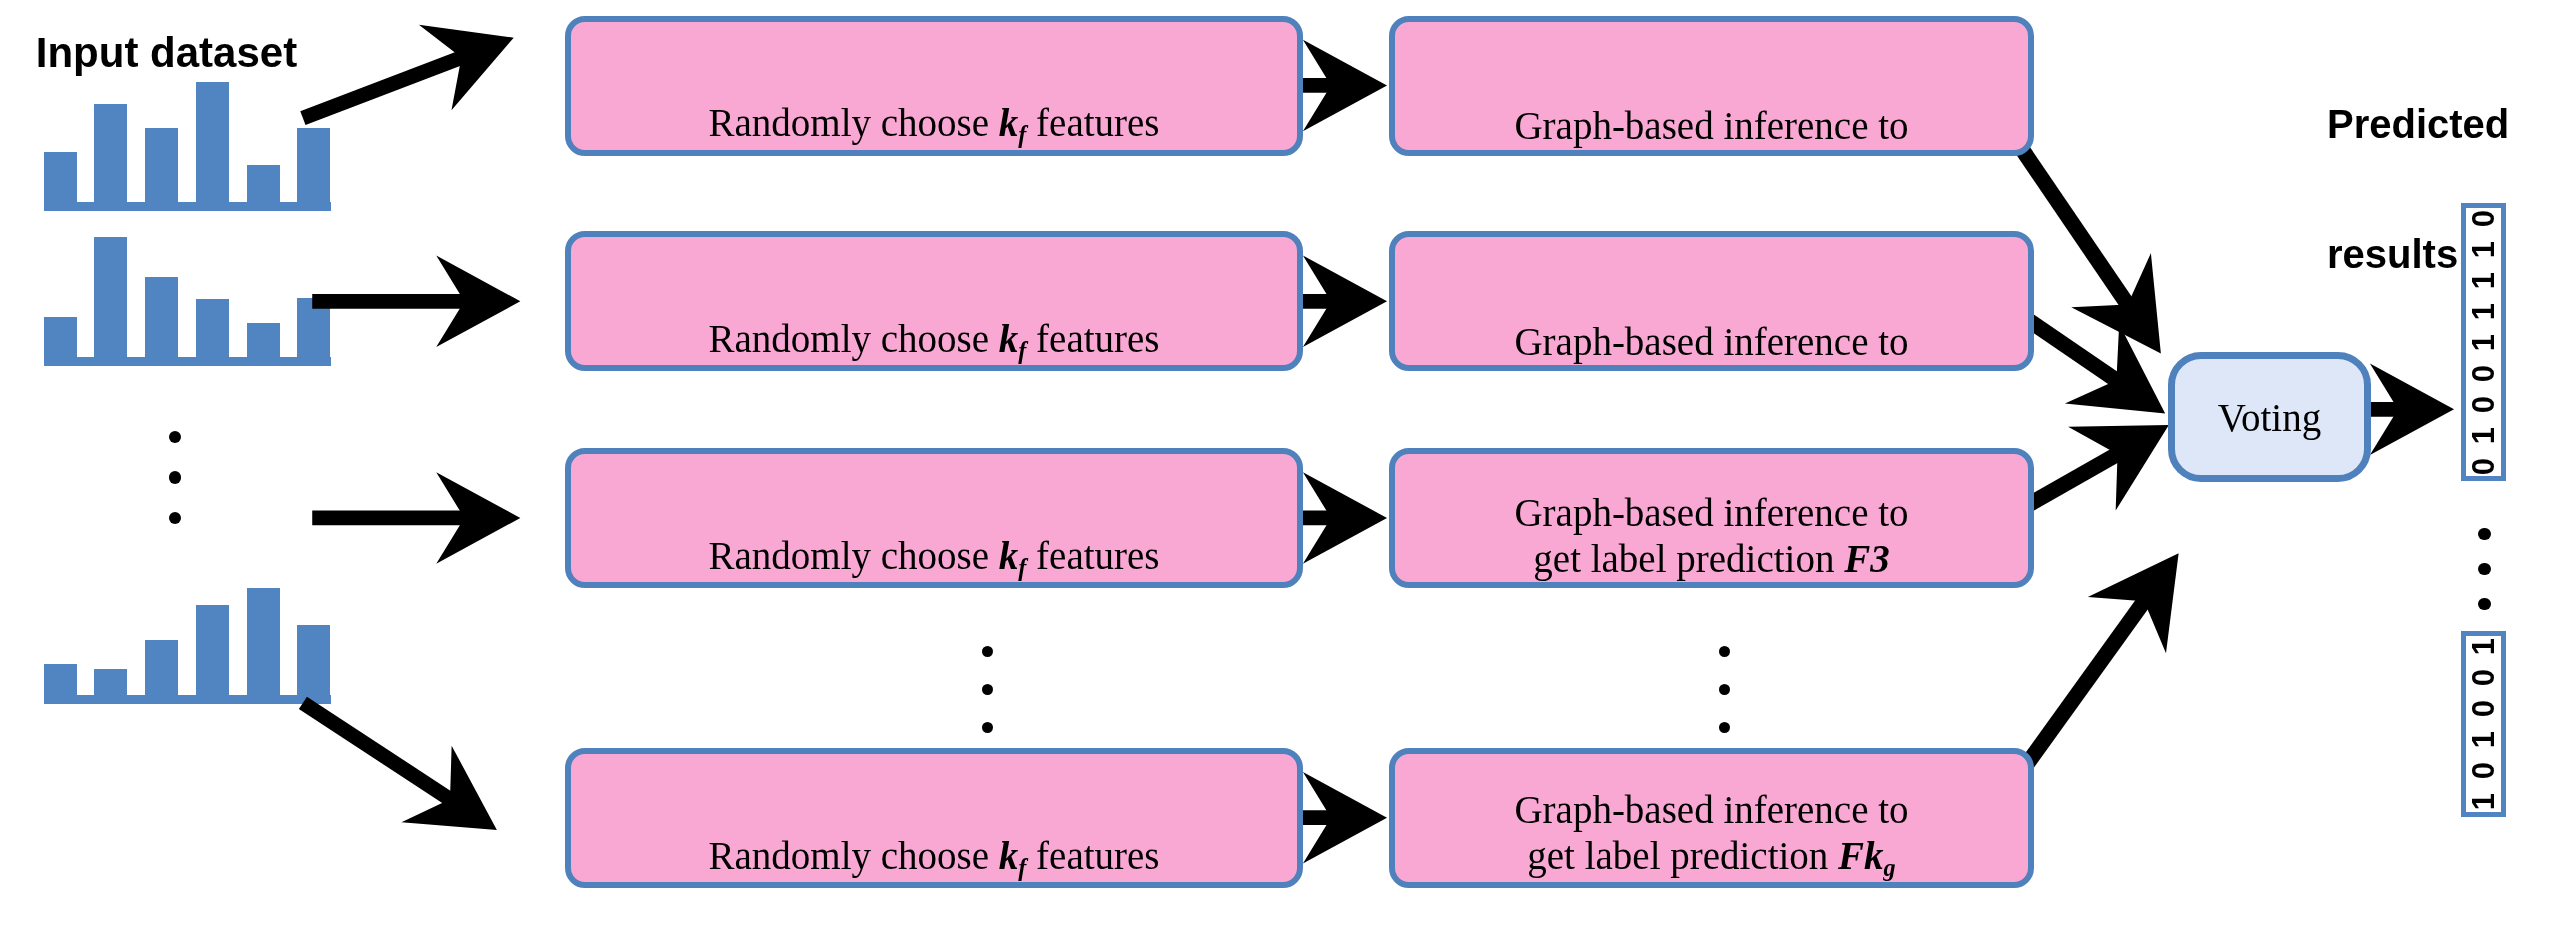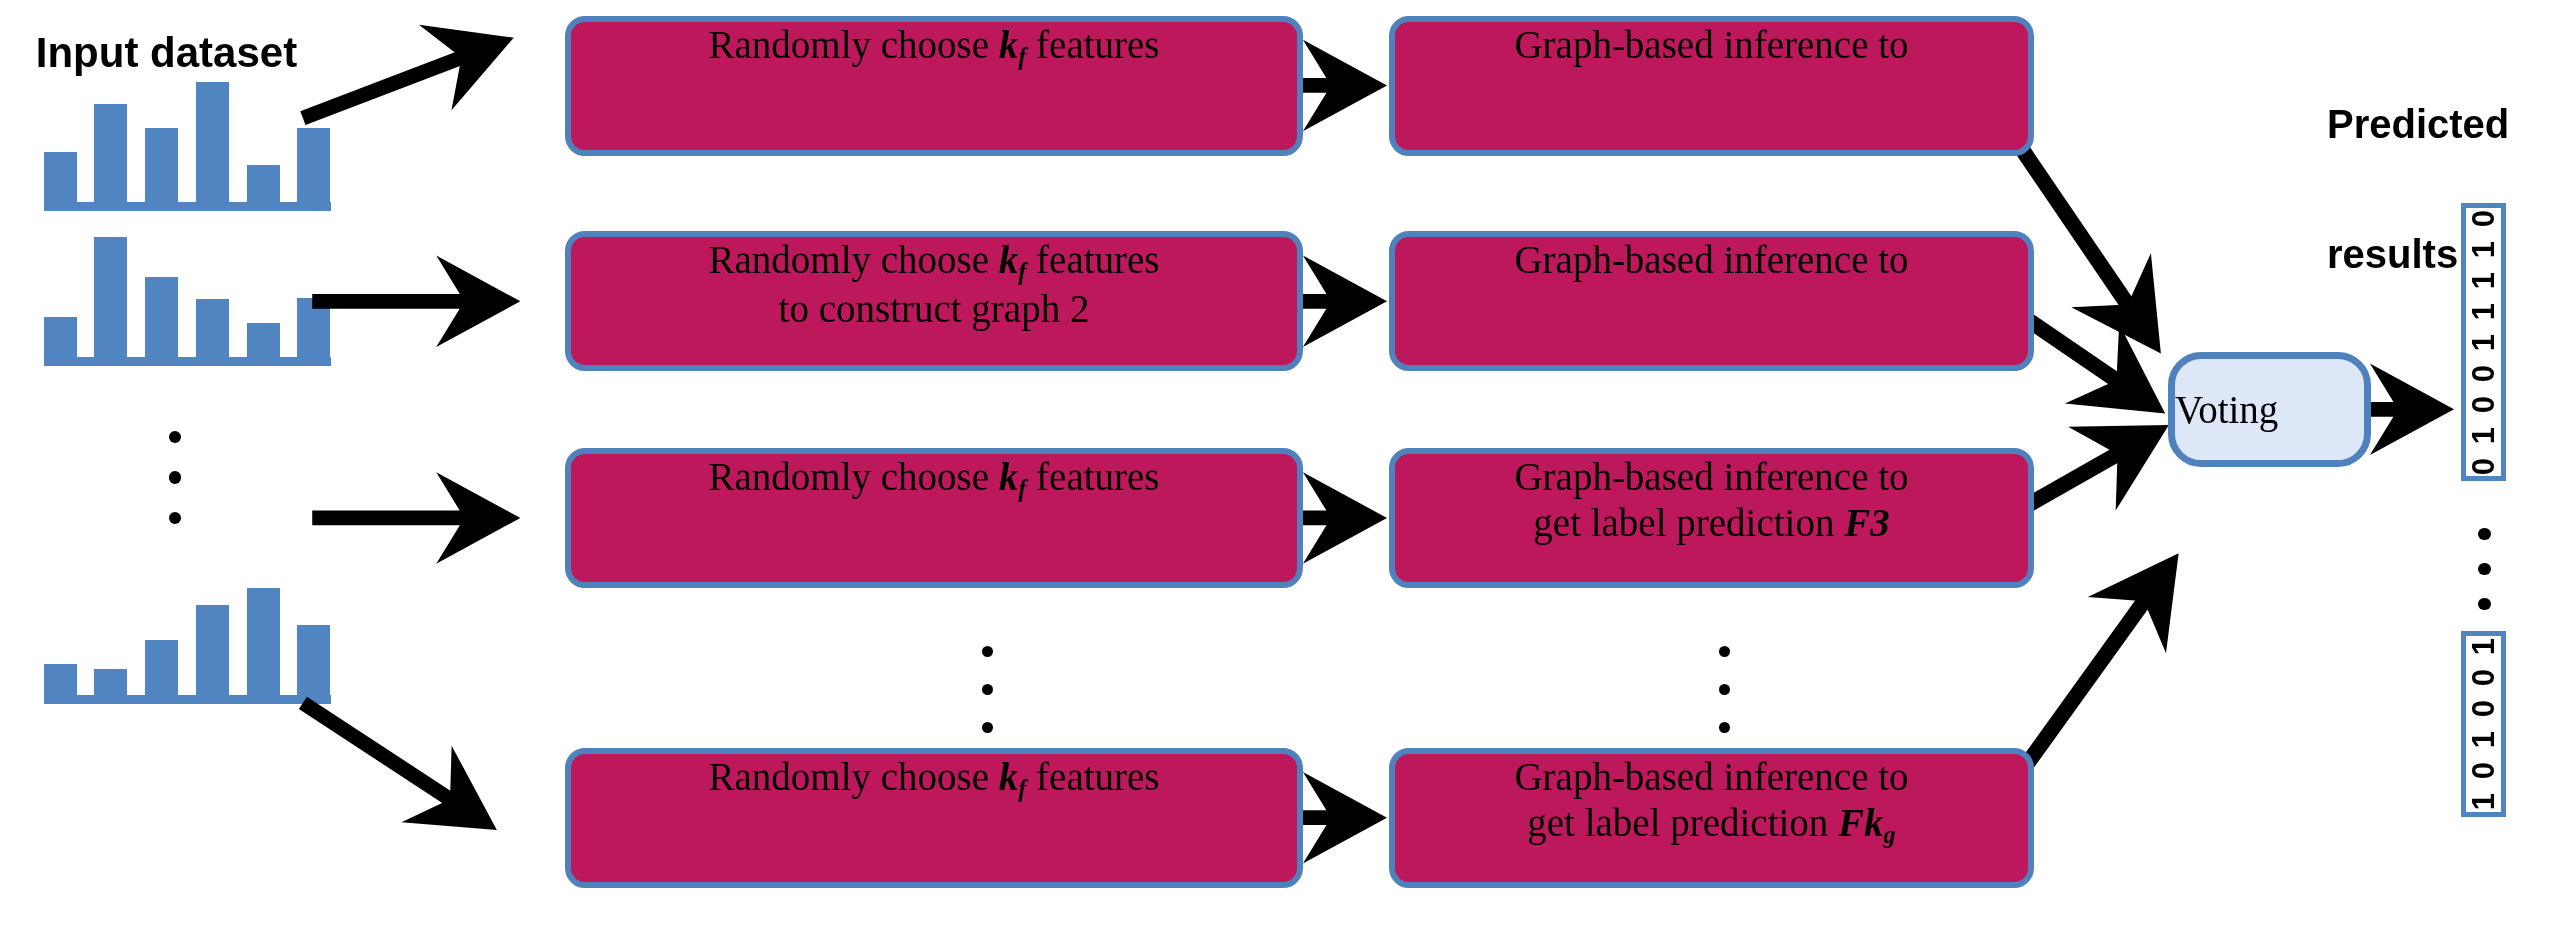--- a/index.html
+++ b/index.html
@@ -48,23 +48,23 @@
   .hist-base {
     background: #5085c2;
     height: 8.5px;
   }
 
   
   .pbox {
     box-sizing: border-box;
     border: 6.2px solid #4F81BD;
     border-radius: 20px;
-    background: #be185d;
-    display: flex;
-    align-items: flex-start;
+    background: #f9a8d4;
+    display: flex;
+    align-items: flex-end;
     justify-content: center;
     text-align: center;
     font-family: "Liberation Serif", serif;
     font-size: 39px;
     color: #000000;
     line-height: 1.18;
     padding: 0 26px;
   }
   .pbox .txt { display: block; white-space: nowrap; }
   .mathvar {
@@ -76,27 +76,27 @@
     font-style: italic;
     font-weight: bold;
     font-size: 0.62em;
     vertical-align: -0.28em;
   }
 
   
   #voting-node {
     box-sizing: border-box;
     left: 2140px; top: 352px;
-    width: 203px; height: 115px;
+    width: 203px; height: 130px;
     border: 7px solid #4F81BD;
     border-radius: 33px;
     background: #dde7f8;
     display: flex;
     align-items: center;
-    justify-content: flex-start;
+    justify-content: center;
     font-family: "Liberation Serif", serif;
     font-size: 39px;
     color: #000000;
   }
 
   
   .strip {
     box-sizing: border-box;
     border: 5.4px solid #5085c2;
     background: #ffffff;
@@ -212,21 +212,20 @@
 
   <div class="abs pbox" style="left:537px; top:15.5px; width:738px; height:140px;">
     <span class="txt">
       <span><span>Randomly choose </span><span class="mathvar"><span>k</span><sub>f</sub></span><span> features</span></span><br>
     </span>
   </div>
 
   <div class="abs pbox" style="left:537px; top:231px; width:738px; height:140px;">
     <span class="txt">
       <span><span>Randomly choose </span><span class="mathvar"><span>k</span><sub>f</sub></span><span> features</span></span><br>
-      <span><span>to construct graph </span><span>2</span></span>
     </span>
   </div>
 
   <div class="abs pbox" style="left:537px; top:448px; width:738px; height:140px;">
     <span class="txt">
       <span><span>Randomly choose </span><span class="mathvar"><span>k</span><sub>f</sub></span><span> features</span></span><br>
     </span>
   </div>
 
   <div class="abs vdots" style="left:951px; top:646px; width:17px; height:87px;">

